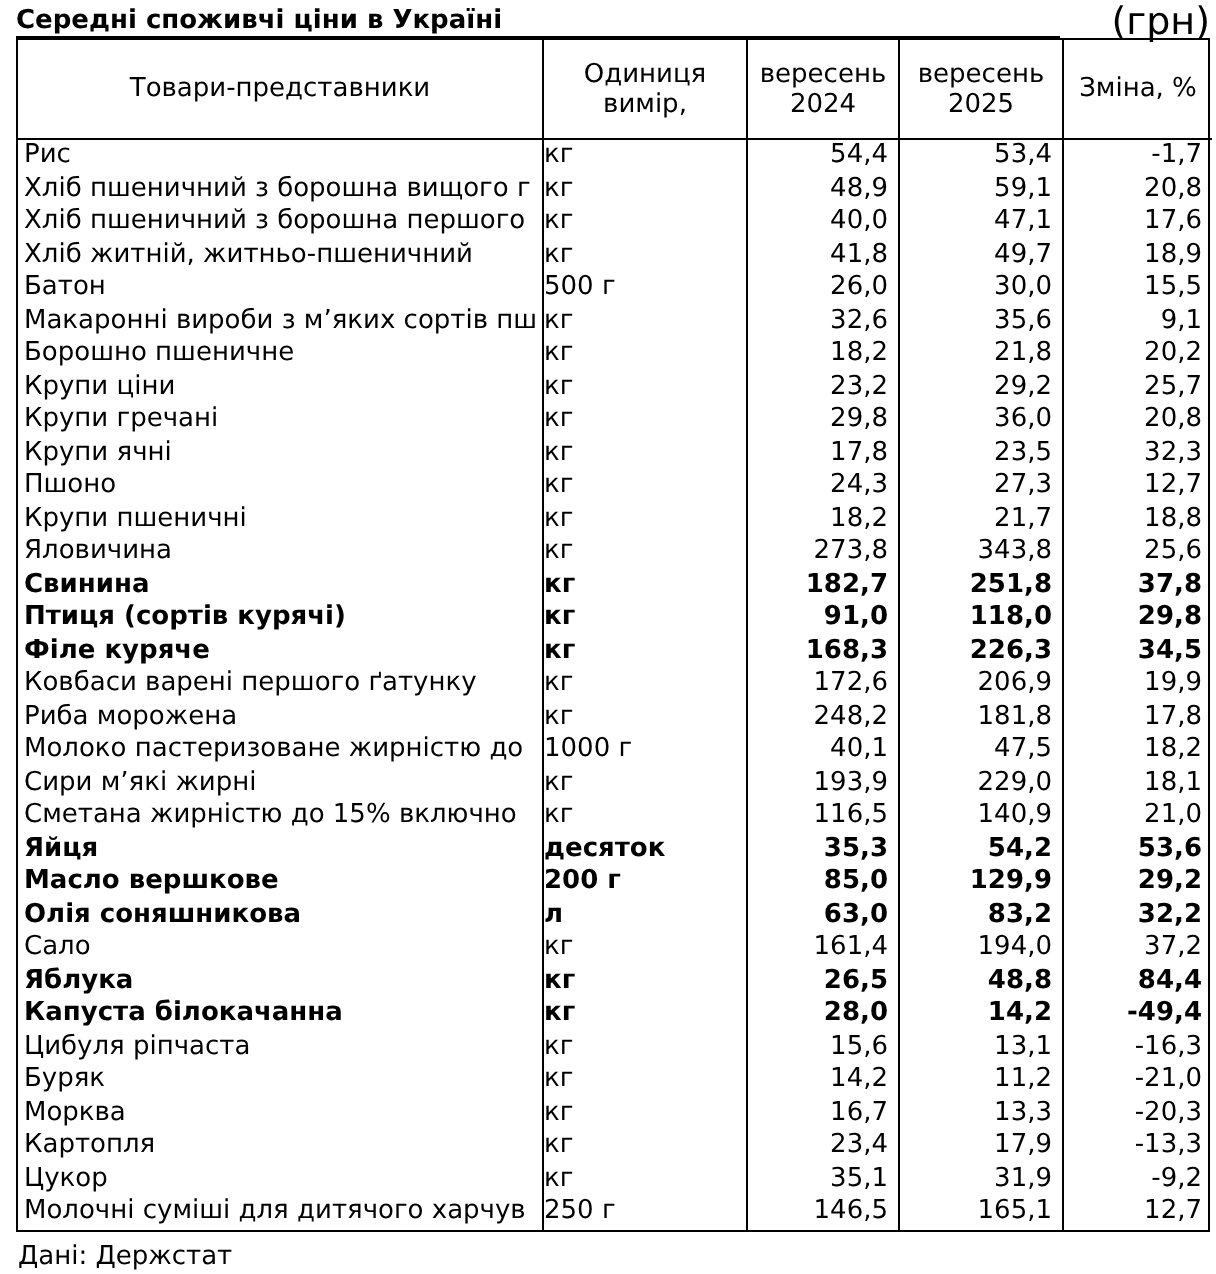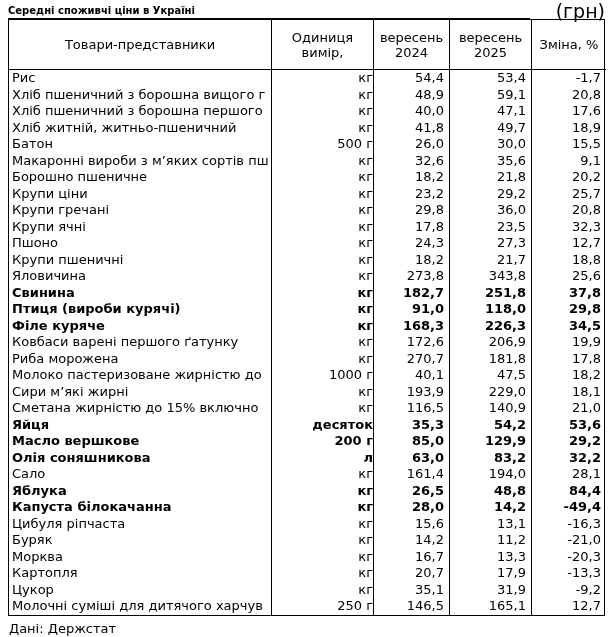--- a/index.html
+++ b/index.html
@@ -11,21 +11,21 @@
     width: 608px;
     height: 637px;
     overflow: hidden;
   }
   .wrap { width: 608px; height: 637px; padding: 2px 3px 0 8px; }
 
   .titlebar { display: flex; align-items: flex-end; height: 17px; }
   .titleleft {
     width: 522px;
     font-weight: bold;
-    font-size: 10px;
+    font-size: 13px;
     line-height: 15px;
     border-bottom: 1.5px solid #000;
     white-space: nowrap; overflow: hidden;
   }
   .titleright { flex: 1; text-align: right; font-size: 19px; line-height: 15px; white-space: nowrap; }
 
   .table {
     width: 597px;
     display: grid;
     grid-template-columns: 262px 102px 76px 82px 75px;
@@ -41,21 +41,21 @@
     padding: 0 2px;
     overflow: hidden;
   }
   .c2, .c3, .c4, .c5 { border-left: 1px solid #000; }
   .cell {
     line-height: 16.5px;
     white-space: nowrap;
     overflow: hidden;
   }
   .product { padding-left: 3px; text-align: left; }
-  .unit    { text-align: right; }
+  .unit    { text-align: left; }
   .num     { text-align: right; padding-right: 5px; }
   .bold    { font-weight: bold; }
 
   .source { padding-top: 5px; padding-left: 1px; line-height: 15px; }
 </style>
 </head>
 <body>
 
 <div class="wrap">
 
@@ -148,41 +148,41 @@
   <div class="cell c3 num">273,8</div>
   <div class="cell c4 num">343,8</div>
   <div class="cell c5 num">25,6</div>
 
   <div class="cell c1 product bold">Свинина</div>
   <div class="cell c2 unit bold">кг</div>
   <div class="cell c3 num bold">182,7</div>
   <div class="cell c4 num bold">251,8</div>
   <div class="cell c5 num bold">37,8</div>
 
-  <div class="cell c1 product bold">Птиця (вироби курячі)</div>
+  <div class="cell c1 product bold">Птиця (сортів курячі)</div>
   <div class="cell c2 unit bold">кг</div>
   <div class="cell c3 num bold">91,0</div>
   <div class="cell c4 num bold">118,0</div>
   <div class="cell c5 num bold">29,8</div>
 
   <div class="cell c1 product bold">Філе куряче</div>
   <div class="cell c2 unit bold">кг</div>
   <div class="cell c3 num bold">168,3</div>
   <div class="cell c4 num bold">226,3</div>
   <div class="cell c5 num bold">34,5</div>
 
   <div class="cell c1 product">Ковбаси варені першого ґатунку</div>
   <div class="cell c2 unit">кг</div>
   <div class="cell c3 num">172,6</div>
   <div class="cell c4 num">206,9</div>
   <div class="cell c5 num">19,9</div>
 
   <div class="cell c1 product">Риба морожена</div>
   <div class="cell c2 unit">кг</div>
-  <div class="cell c3 num">270,7</div>
+  <div class="cell c3 num">248,2</div>
   <div class="cell c4 num">181,8</div>
   <div class="cell c5 num">17,8</div>
 
   <div class="cell c1 product">Молоко пастеризоване жирністю до</div>
   <div class="cell c2 unit">1000 г</div>
   <div class="cell c3 num">40,1</div>
   <div class="cell c4 num">47,5</div>
   <div class="cell c5 num">18,2</div>
 
   <div class="cell c1 product">Сири м’які жирні</div>
@@ -212,21 +212,21 @@
   <div class="cell c1 product bold">Олія соняшникова</div>
   <div class="cell c2 unit bold">л</div>
   <div class="cell c3 num bold">63,0</div>
   <div class="cell c4 num bold">83,2</div>
   <div class="cell c5 num bold">32,2</div>
 
   <div class="cell c1 product">Сало</div>
   <div class="cell c2 unit">кг</div>
   <div class="cell c3 num">161,4</div>
   <div class="cell c4 num">194,0</div>
-  <div class="cell c5 num">28,1</div>
+  <div class="cell c5 num">37,2</div>
 
   <div class="cell c1 product bold">Яблука</div>
   <div class="cell c2 unit bold">кг</div>
   <div class="cell c3 num bold">26,5</div>
   <div class="cell c4 num bold">48,8</div>
   <div class="cell c5 num bold">84,4</div>
 
   <div class="cell c1 product bold">Капуста білокачанна</div>
   <div class="cell c2 unit bold">кг</div>
   <div class="cell c3 num bold">28,0</div>
@@ -246,21 +246,21 @@
   <div class="cell c5 num">-21,0</div>
 
   <div class="cell c1 product">Морква</div>
   <div class="cell c2 unit">кг</div>
   <div class="cell c3 num">16,7</div>
   <div class="cell c4 num">13,3</div>
   <div class="cell c5 num">-20,3</div>
 
   <div class="cell c1 product">Картопля</div>
   <div class="cell c2 unit">кг</div>
-  <div class="cell c3 num">20,7</div>
+  <div class="cell c3 num">23,4</div>
   <div class="cell c4 num">17,9</div>
   <div class="cell c5 num">-13,3</div>
 
   <div class="cell c1 product">Цукор</div>
   <div class="cell c2 unit">кг</div>
   <div class="cell c3 num">35,1</div>
   <div class="cell c4 num">31,9</div>
   <div class="cell c5 num">-9,2</div>
 
   <div class="cell c1 product">Молочні суміші для дитячого харчув</div>

